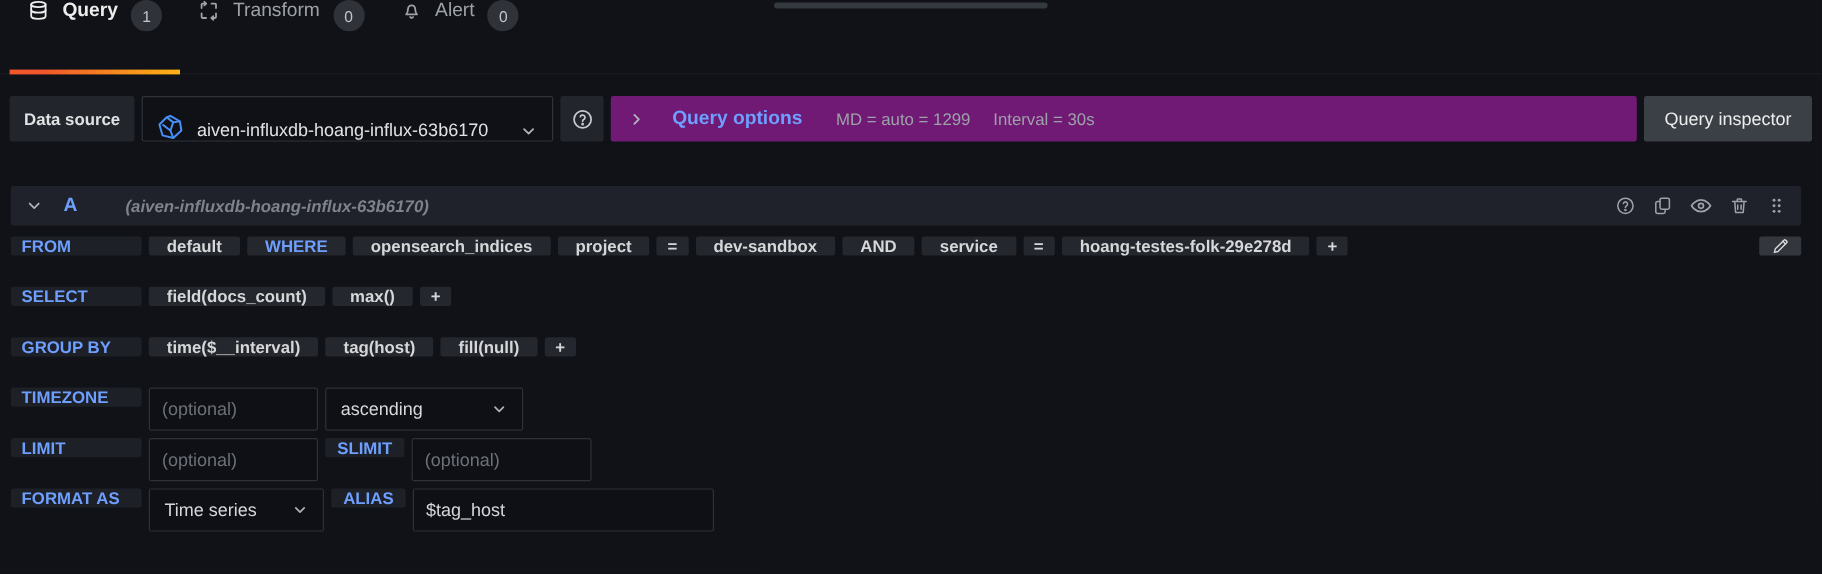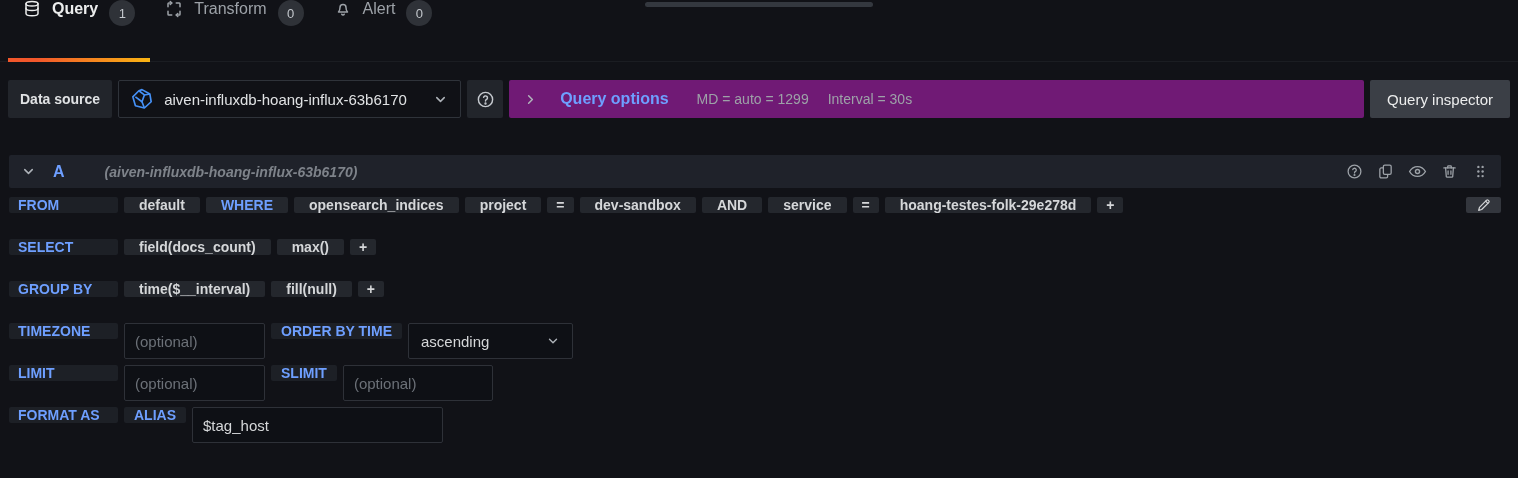--- a/index.html
+++ b/index.html
@@ -25,21 +25,21 @@
     color:#c3c7cc; font-size:13px; font-weight:500; display:flex; align-items:center;
     justify-content:center; padding:0 7px; }
   .tab-underline { position:absolute; left:0; right:0; bottom:-1px; height:4px;
     background:linear-gradient(90deg,#f2572b 20%,#f9b413 100%); }
 
   
   .toolbar { display:flex; align-items:center; gap:6px; margin:18px 8px 0 8px; height:38px; }
   .ds-label { flex:none; height:38px; background:#22252b; border-radius:2px;
     color:#e0e2e4; font-size:14px; font-weight:600; display:flex; align-items:center; padding:0 12px; }
   .ds-picker { flex:none; width:343px; height:38px; background:#101116;
-    border:1px solid #2f333a; border-radius:2px; display:flex; align-items:center;
+    border:1px solid #2f333a; border-radius:2px; display:flex; align-items:flex-end;
     gap:11px; padding:0 12px; color:#e0e2e4; font-size:15px; font-weight:500; cursor:pointer; }
   .ds-picker .chev { margin-left:auto; color:#aeb3b9; }
   .help-btn { flex:none; width:36px; height:38px; background:#22252b; border-radius:2px;
     display:flex; align-items:center; justify-content:center; color:#c6cacf; cursor:pointer; }
   .opts { flex:1; height:38px; background:#701a75; border-radius:2px; display:flex;
     align-items:center; padding:0 14px; cursor:pointer; }
   .opts .caret { color:#b0b5bb; display:flex; margin-right:22px; }
   .opts-title { color:#6e9fff; font-size:16px; font-weight:700; margin-right:28px; }
   .opts-stat { color:#9da2a8; font-size:14px; margin-right:19px; }
   .inspector-btn { flex:none; height:38px; background:#3b3f46; border-radius:2px;
@@ -248,29 +248,29 @@
         <div class="row-label">SELECT</div>
         <div class="seg">field(docs_count)</div>
         <div class="seg">max()</div>
         <div class="seg op">+</div>
         <div class="fill"></div>
       </div>
 
       <div class="qrow">
         <div class="row-label">GROUP BY</div>
         <div class="seg">time($__interval)</div>
+        <div class="seg">tag(host)</div>
         <div class="seg">fill(null)</div>
         <div class="seg op">+</div>
         <div class="fill"></div>
       </div>
 
       <div class="qrow">
         <div class="row-label">TIMEZONE</div>
         <input class="q-input w141" placeholder="(optional)" style="">
-        <div class="inline-label">ORDER BY TIME</div>
         <div class="q-select w165">
           <span>ascending</span>
           <span class="chev">
             <svg width="14" height="14" viewBox="0 0 24 24" fill="none" stroke="currentColor" stroke-width="2.4" stroke-linecap="round" stroke-linejoin="round">
                 <polyline points="6 9 12 15 18 9"></polyline>
               </svg>
           </span>
         </div>
         <div class="fill"></div>
       </div>
@@ -278,20 +278,28 @@
       <div class="qrow">
         <div class="row-label">LIMIT</div>
         <input class="q-input w141" placeholder="(optional)" style="">
         <div class="inline-label">SLIMIT</div>
         <input class="q-input w150" placeholder="(optional)" style="">
         <div class="fill"></div>
       </div>
 
       <div class="qrow">
         <div class="row-label">FORMAT AS</div>
+        <div class="q-select w146">
+          <span>Time series</span>
+          <span class="chev">
+            <svg width="14" height="14" viewBox="0 0 24 24" fill="none" stroke="currentColor" stroke-width="2.4" stroke-linecap="round" stroke-linejoin="round">
+                <polyline points="6 9 12 15 18 9"></polyline>
+              </svg>
+          </span>
+        </div>
         <div class="inline-label">ALIAS</div>
         <input class="q-input w251" value="$tag_host" style="">
         <div class="fill"></div>
       </div>
 
     </div>
   </div>
 </div>
 
 </body></html>

